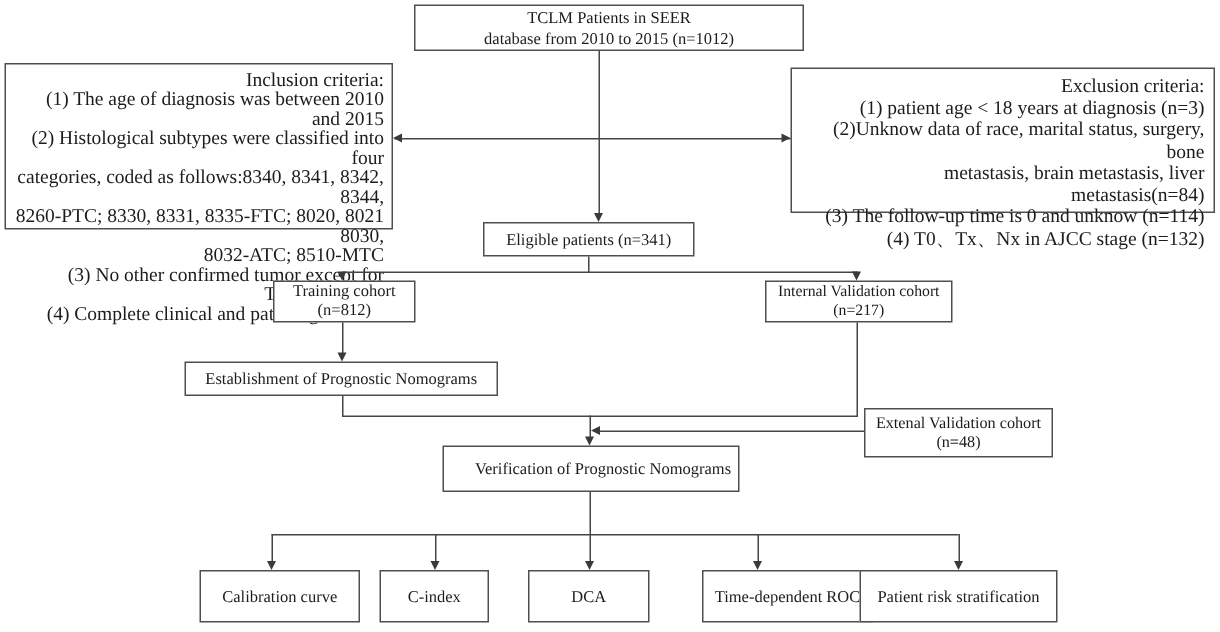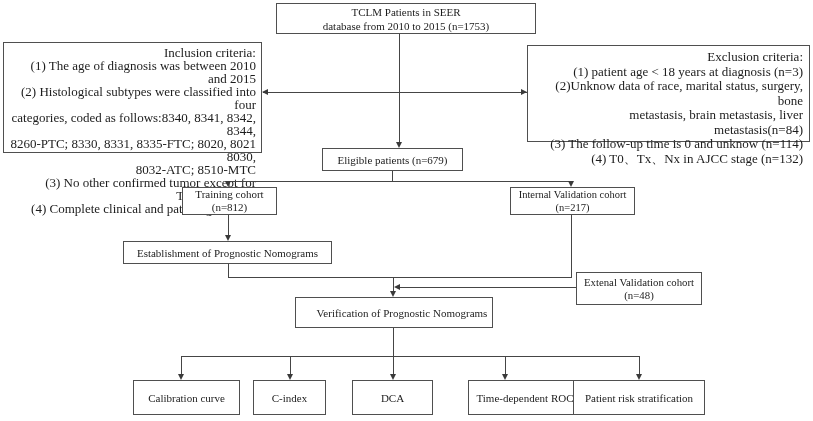--- a/index.html
+++ b/index.html
@@ -36,39 +36,39 @@
   .arr.down{border-left:3.5px solid transparent;border-right:3.5px solid transparent;border-top:6px solid #3a3a3a;}
   .arr.left{border-top:3.5px solid transparent;border-bottom:3.5px solid transparent;border-right:6px solid #3a3a3a;}
   .arr.right{border-top:3.5px solid transparent;border-bottom:3.5px solid transparent;border-left:6px solid #3a3a3a;}
 </style>
 </head>
 <body>
 
 <div id="figure">
 
   <div class="node" style="left:276px;top:3px;width:260px;height:31px;">TCLM Patients  in SEER
-database from 2010 to 2015 (n=1753)</div>
+database from 2010 to 2015 (n=1012)</div>
 
   <div class="node criteria" style="left:3px;top:42px;width:259px;height:111px;line-height:13px;padding:3px 5px 0 5px;">Inclusion criteria:
 (1) The age of diagnosis was between 2010 and 2015
 (2) Histological subtypes were classified into four
 categories, coded as follows:8340, 8341, 8342, 8344,
 8260-PTC; 8330, 8331, 8335-FTC; 8020, 8021 8030,
 8032-ATC; 8510-MTC
 (3) No other confirmed tumor except for TCLM patients
 (4) Complete clinical and pathological data</div>
 
   <div class="node criteria" style="left:527px;top:45px;width:283px;height:97px;line-height:14.5px;padding:4px 6px 0 16px;">Exclusion criteria:
 (1) patient age &lt; 18 years at diagnosis (n=3)
 (2)Unknow data of race, marital status, surgery, bone
 metastasis, brain metastasis, liver metastasis(n=84)
 (3) The follow-up time is 0 and unknow (n=114)
 (4) T0、Tx、Nx in AJCC stage (n=132)</div>
 
-  <div class="node" style="left:322px;top:148px;width:141px;height:23px;">Eligible patients (n=679)</div>
+  <div class="node" style="left:322px;top:148px;width:141px;height:23px;">Eligible patients (n=341)</div>
 
   <div class="node" style="left:182px;top:187px;width:95px;height:28px;line-height:13px;">Training cohort
 (n=812)</div>
 
   <div class="node" style="left:510px;top:187px;width:125px;height:28px;line-height:13px;font-size:10.5px;">Internal Validation cohort
 (n=217)</div>
 
   <div class="node" style="left:123px;top:241px;width:209px;height:23px;">Establishment of Prognostic Nomograms</div>
 
   <div class="node" style="left:576px;top:272px;width:126px;height:33px;line-height:13px;font-size:10.8px;">Extenal Validation cohort

